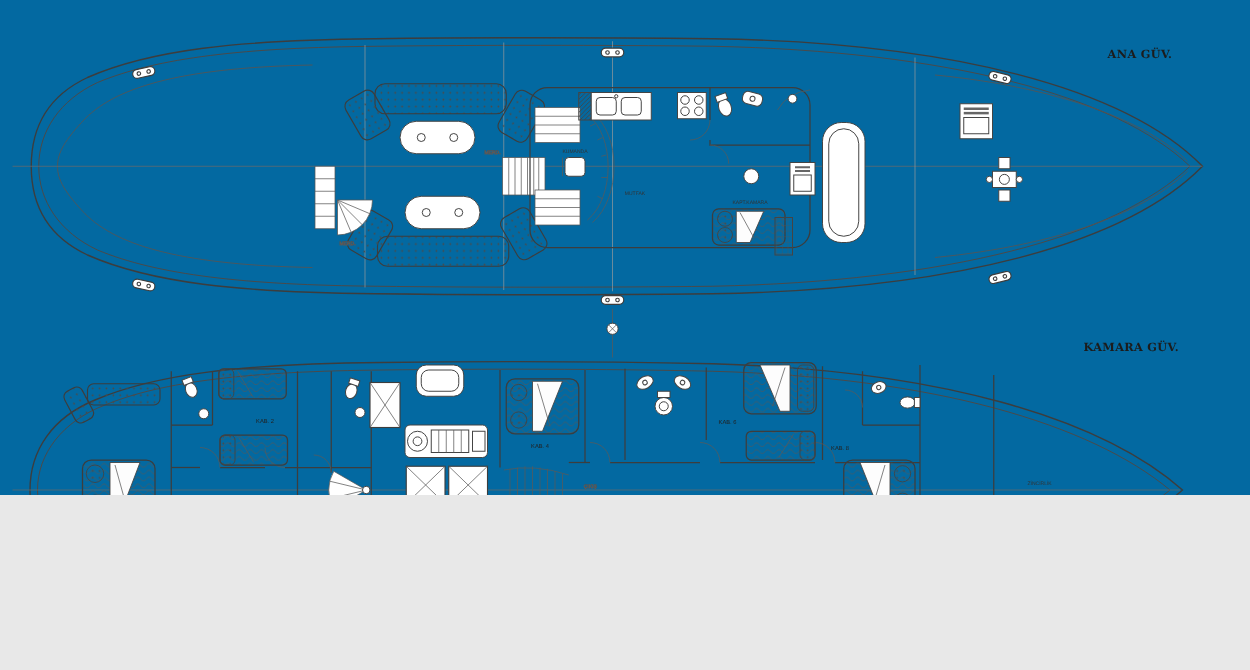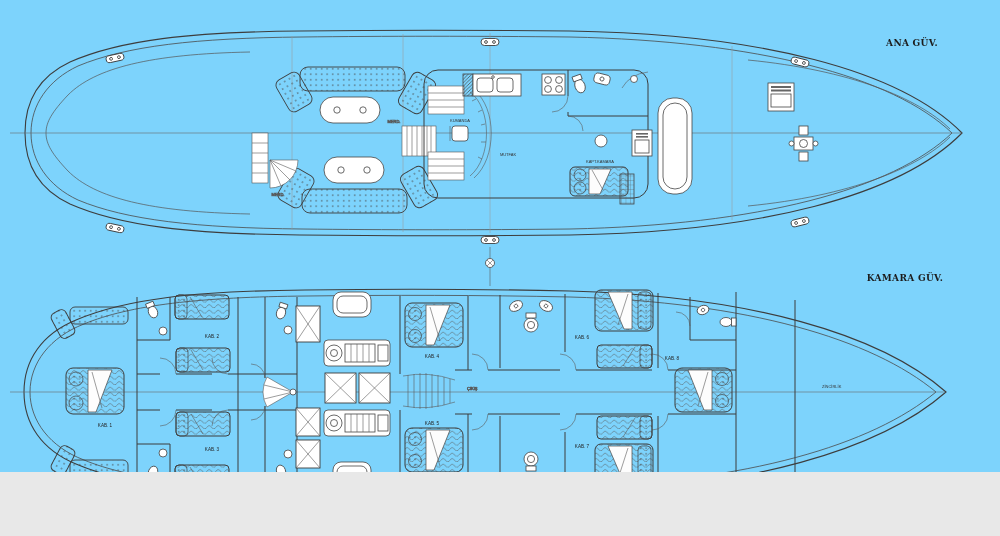--- a/index.html
+++ b/index.html
@@ -1,18 +1,18 @@
 <!DOCTYPE html>
 <html><head>
 <meta charset="utf-8">
 <style>
   html,body{margin:0;padding:0;background:#e8e8e8;}
   .stage{
-    width:1000px;height:472px;margin:0 auto;position:relative;
-    background:#7dd3fc;
+    width:1000px;height:396px;margin:0 auto;position:relative;
+    background:#0369a1;
     font-family:"Liberation Sans", sans-serif;
     overflow:hidden;
     text-align:center;
   }
   svg{display:block;}
   .hull{fill:none;stroke:#3d3d3d;stroke-width:1.1;}
   .hull2{fill:none;stroke:#4a4a4a;stroke-width:0.8;}
   .deckline{fill:none;stroke:#555;stroke-width:0.7;}
   .wall{stroke:#3d3d3d;stroke-width:1;fill:none;}
   .thin{stroke:#5a5a5a;stroke-width:0.6;fill:none;}

